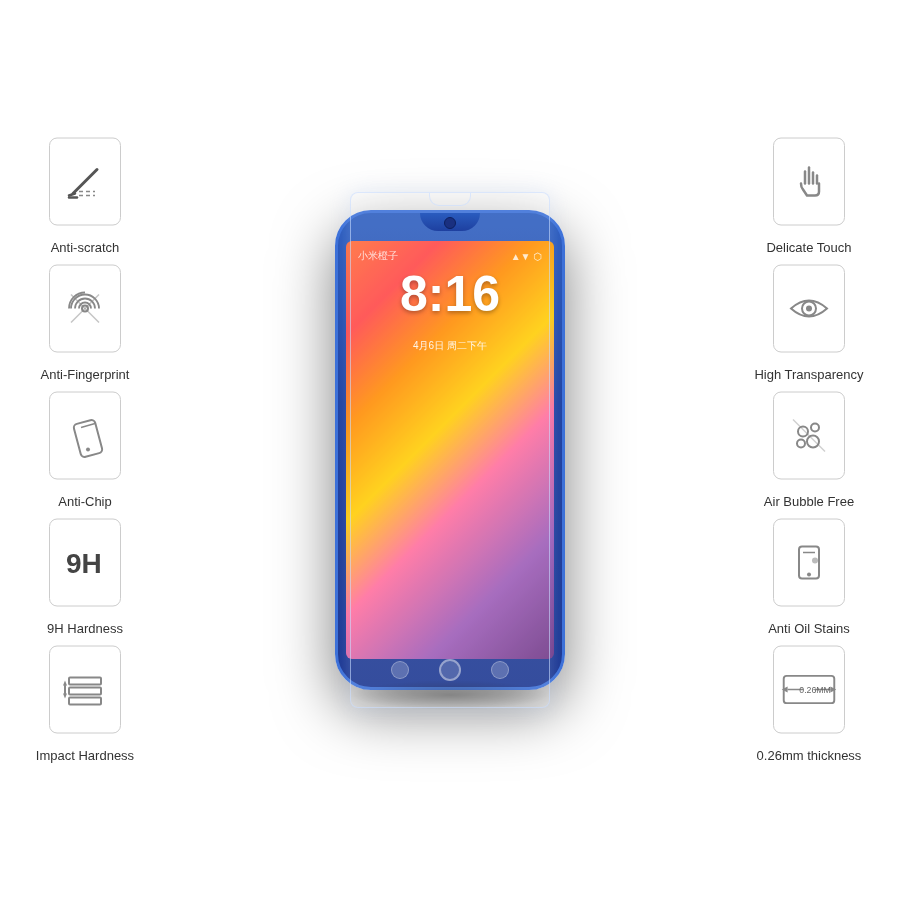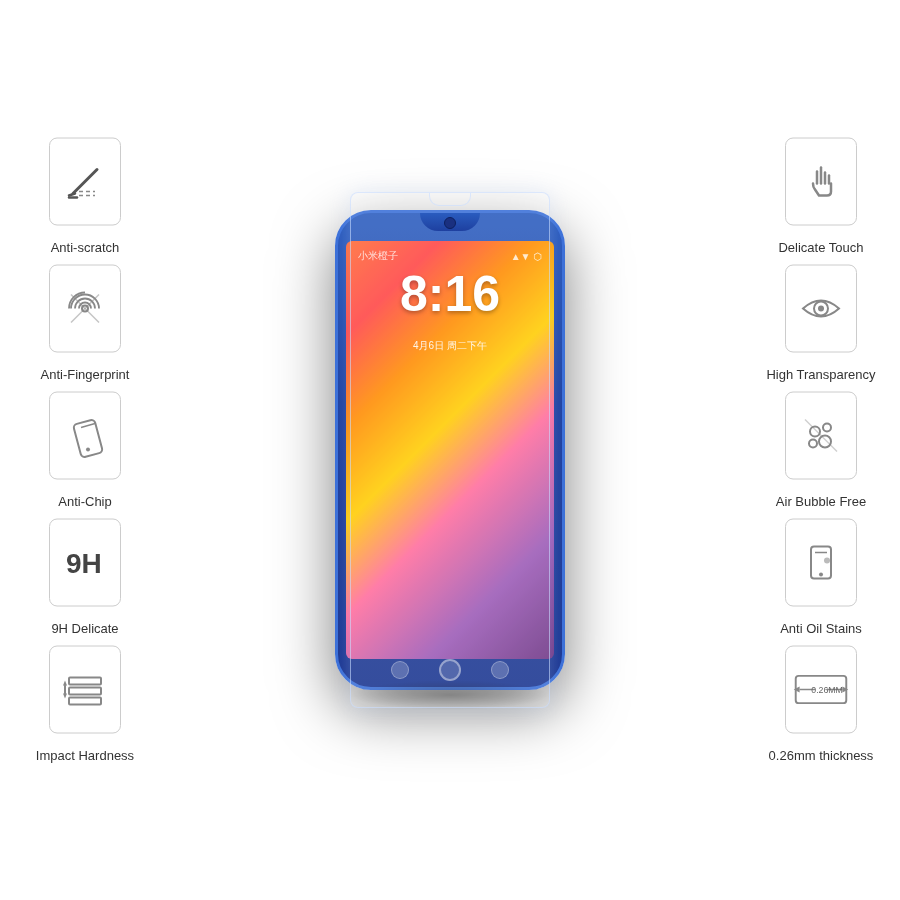--- a/index.html
+++ b/index.html
@@ -180,21 +180,21 @@
       left: 10px;
       top: 50%;
       transform: translateY(-50%);
       display: flex;
       flex-direction: column;
       gap: 10px;
     }
 
     .features-right {
       position: absolute;
-      right: 4px;
+      right: 16px;
       top: 50%;
       transform: translateY(-50%);
       display: flex;
       flex-direction: column;
       gap: 10px;
     }
 
     .feature-item {
       display: flex;
       flex-direction: column;
@@ -288,21 +288,21 @@
       </div>
       <span class="feature-label">Anti-Chip</span>
     </div>
 
     <div class="feature-item">
       <div class="feature-icon-box">
         <svg width="48" height="48" viewBox="0 0 48 48">
           <text x="5" y="34" font-family="Arial" font-size="28" font-weight="bold" fill="#444">9H</text>
         </svg>
       </div>
-      <span class="feature-label">9H Delicate</span>
+      <span class="feature-label">9H Hardness</span>
     </div>
 
     <div class="feature-item">
       <div class="feature-icon-box">
         <svg width="48" height="48" viewBox="0 0 48 48">
 
           <rect x="8" y="12" width="32" height="7" rx="1" fill="none" stroke="#888" stroke-width="2"></rect>
           <rect x="8" y="22" width="32" height="7" rx="1" fill="none" stroke="#888" stroke-width="2"></rect>
           <rect x="8" y="32" width="32" height="7" rx="1" fill="none" stroke="#888" stroke-width="2"></rect>
 

